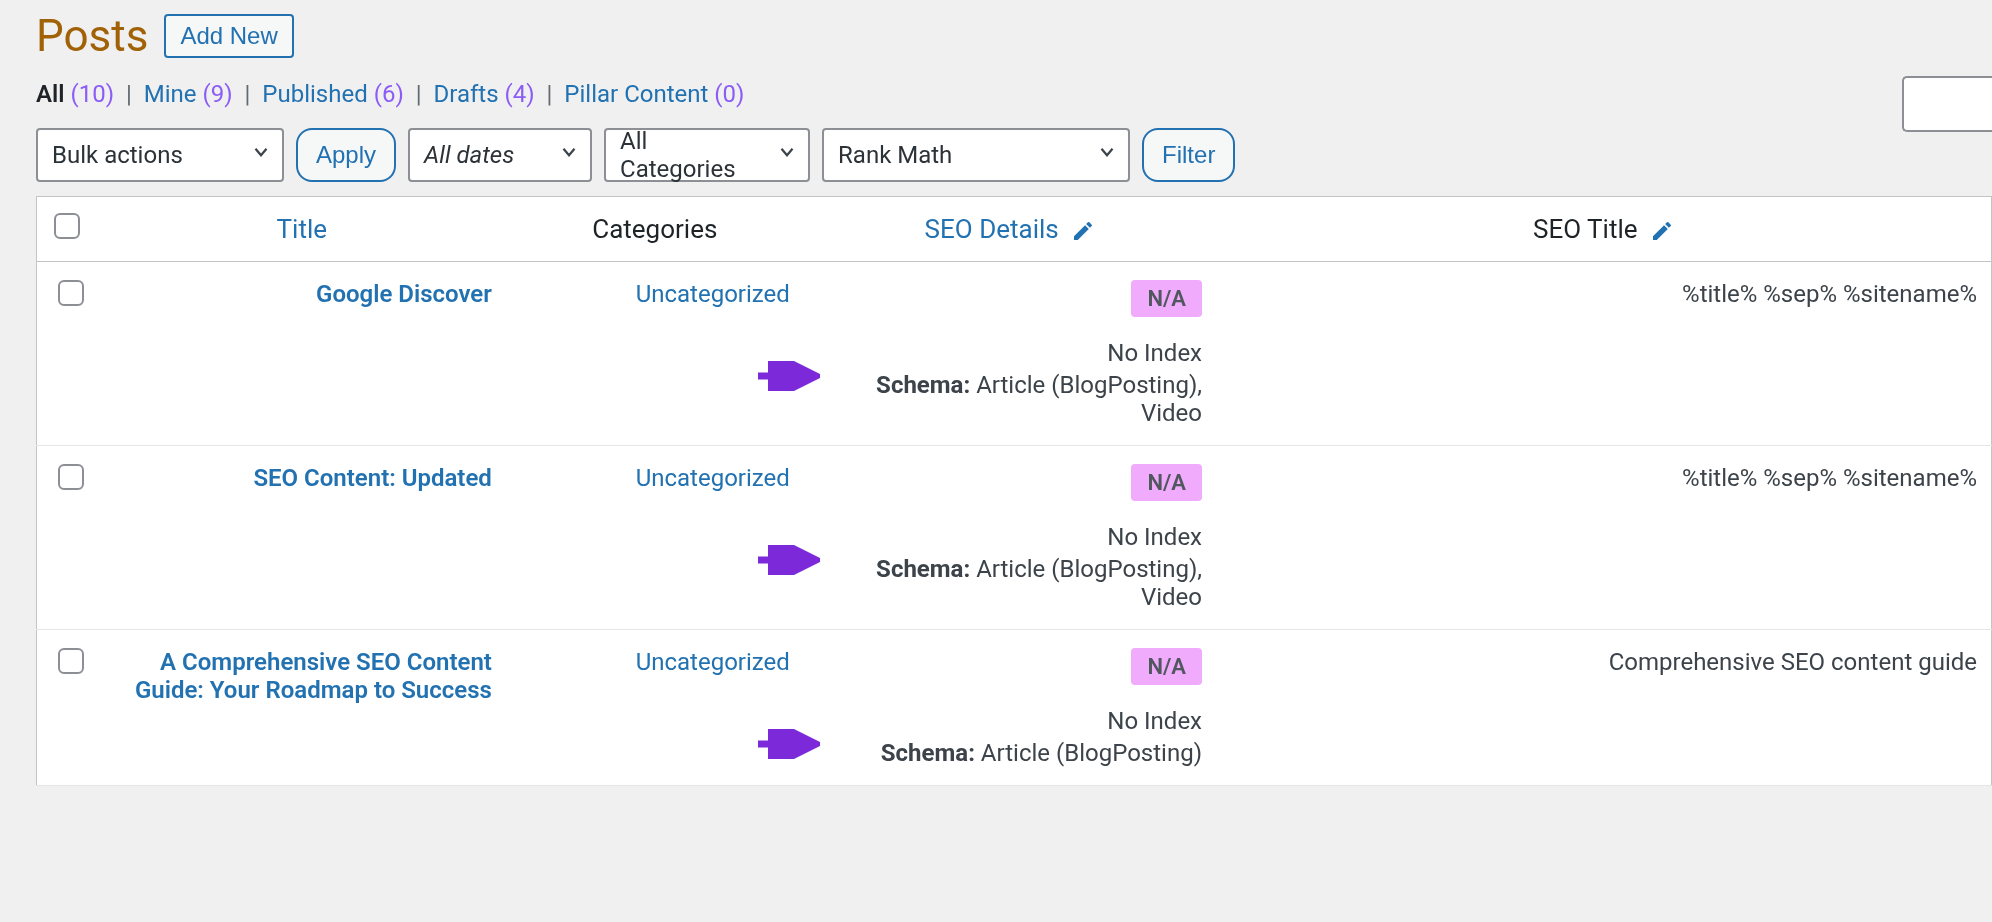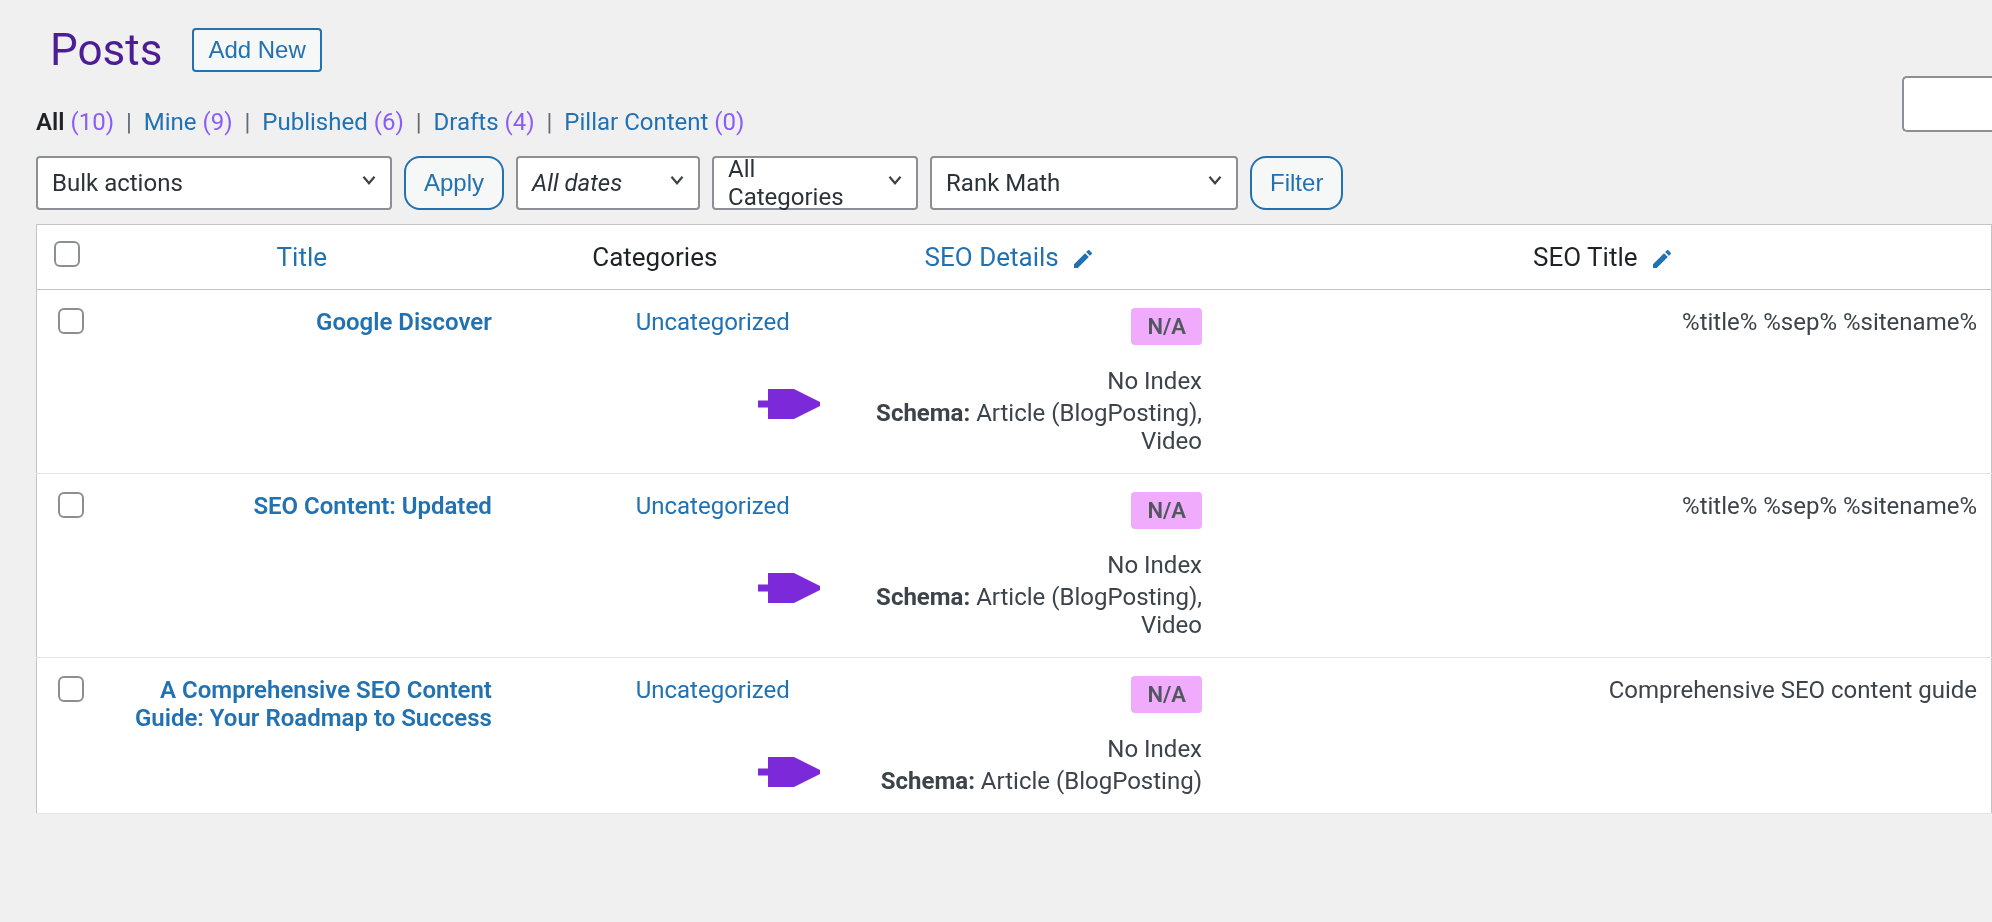--- a/index.html
+++ b/index.html
@@ -15,22 +15,22 @@
   }
   .header-row {
     display: flex;
     align-items: center;
     gap: 16px;
     margin-bottom: 18px;
   }
   h1.page-title {
     font-size: 44px;
     font-weight: 400;
-    color: #4c1d95;
-    margin: 14px;
+    color: #a16207;
+    margin: 0;
   }
   .btn-add-new {
     border: 2px solid #2271b1;
     background: #f6f7f7;
     color: #2271b1;
     font-size: 24px;
     font-weight: 400;
     padding: 6px 14px;
     border-radius: 4px;
     cursor: pointer;
@@ -59,21 +59,21 @@
     border: 2px solid #8c8f94;
     border-radius: 4px;
     height: 54px;
     padding: 0 44px 0 14px;
     position: relative;
     display: inline-flex;
     align-items: center;
     min-width: 160px;
     justify-content: space-between;
   }
-  .wp-select.bulk { width: 356px; }
+  .wp-select.bulk { width: 248px; }
   .wp-select.dates { width: 184px; font-style: italic; }
   .wp-select.cats  { width: 206px; }
   .wp-select.rank  { width: 308px; }
   .chev {
     position: absolute;
     right: 10px;
     top: 50%;
     transform: translateY(-50%);
     pointer-events: none;
   }

